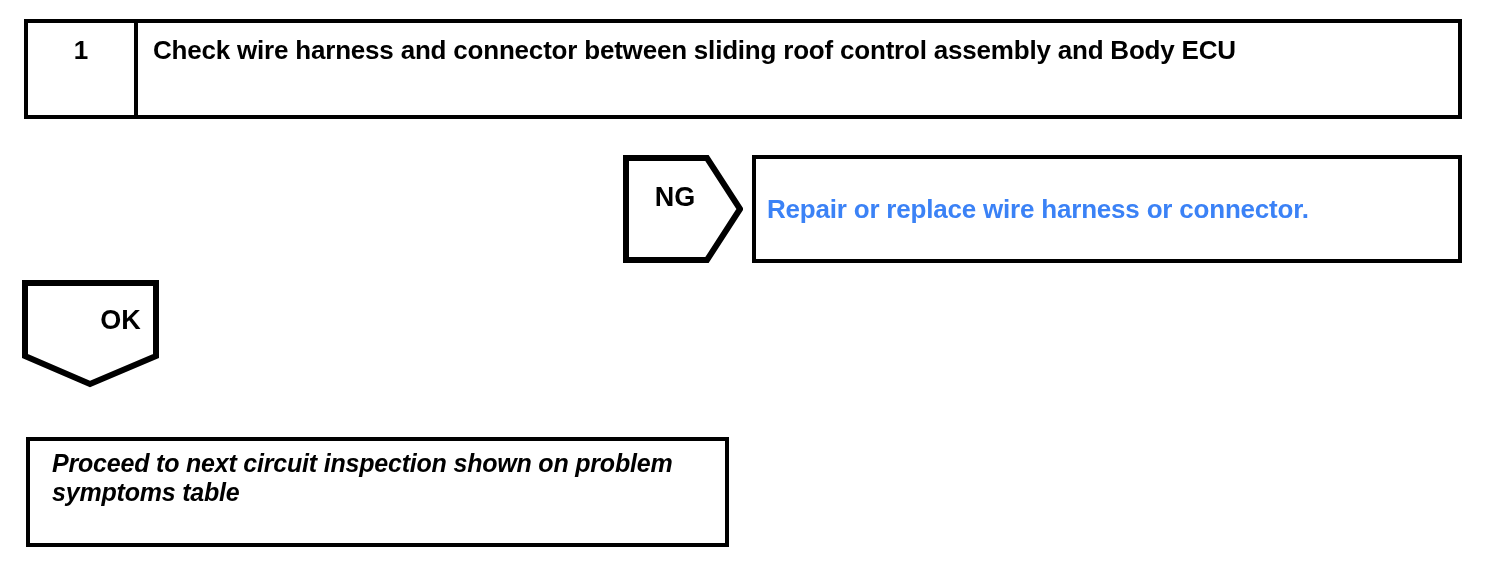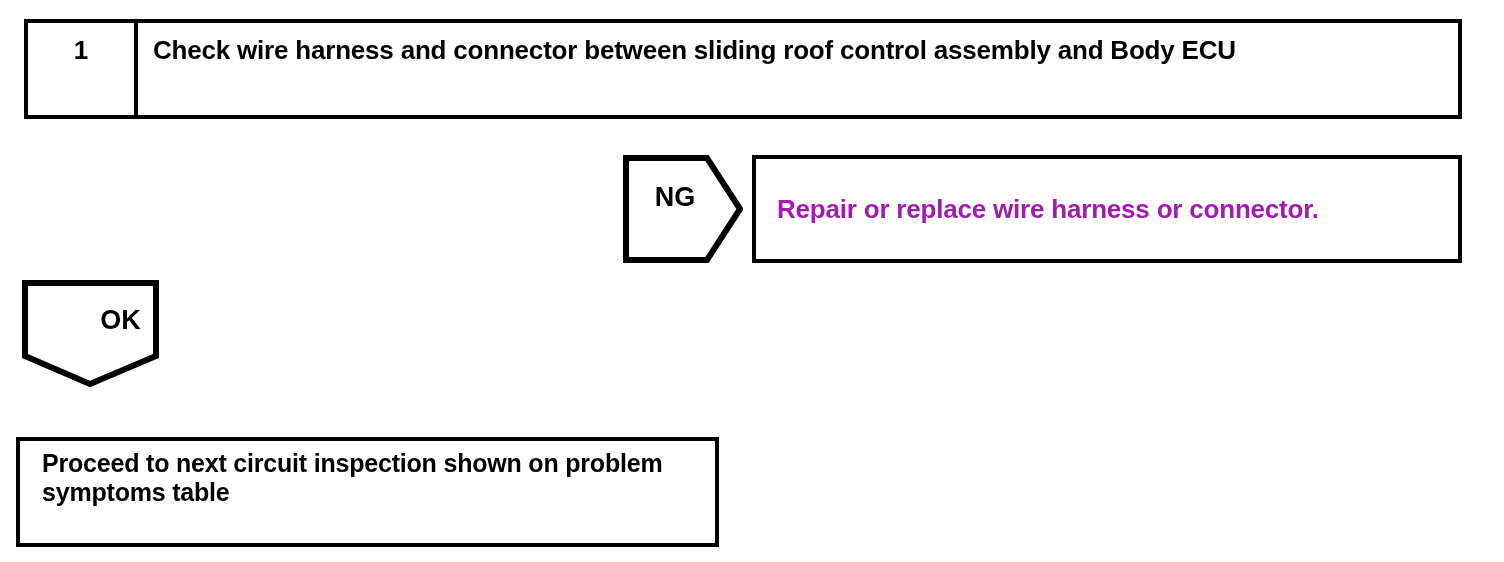--- a/index.html
+++ b/index.html
@@ -98,22 +98,22 @@
     height: 108px;
     box-sizing: border-box;
     border: 4px solid #000000;
     background: #ffffff;
     display: flex;
     align-items: center;
   }
   .repair-text {
     font-size: 26px;
     font-weight: bold;
-    color: #a21caf;
-    padding-left: 21px;
+    color: #3b82f6;
+    padding-left: 11px;
     letter-spacing: -0.2px;
   }
 
   
   .ok-arrow {
     position: absolute;
     left: 22px;
     top: 280px;
     width: 137px;
     height: 110px;
@@ -135,28 +135,29 @@
     font-size: 27px;
     font-weight: bold;
     color: #000000;
     pointer-events: none;
     padding-left: 30px;
   }
 
   
   .proceed-box {
     position: absolute;
-    left: 16px;
+    left: 26px;
     top: 437px;
     width: 703px;
     height: 110px;
     box-sizing: border-box;
     border: 4px solid #000000;
     background: #ffffff;
     padding: 8px 10px 0 22px;
+    font-style: italic;
   }
   .proceed-text {
     font-size: 25px;
     font-weight: bold;
     color: #000000;
     line-height: 29px;
     letter-spacing: -0.2px;
     white-space: pre-line;
   }
 </style>

